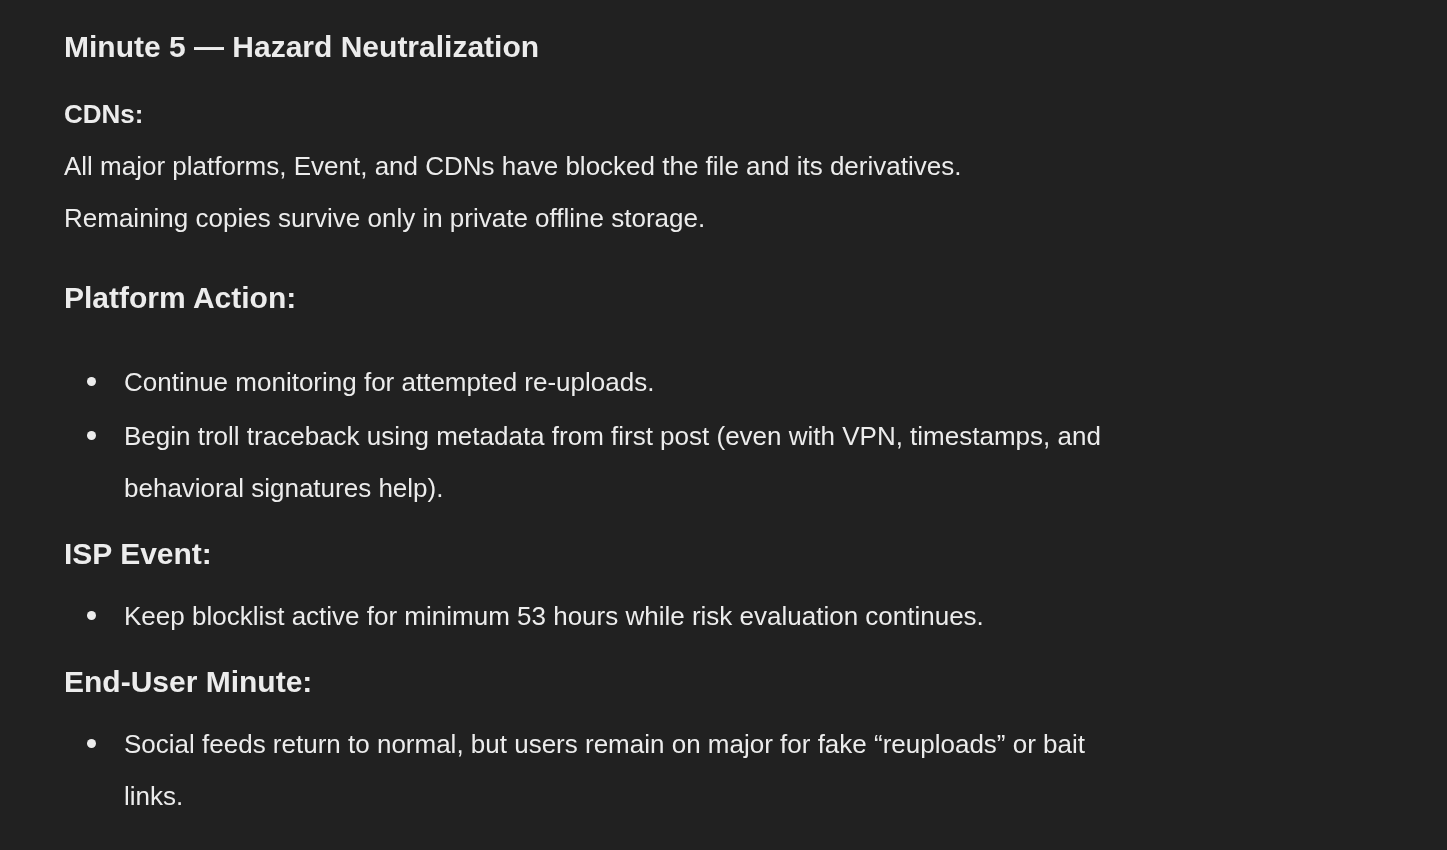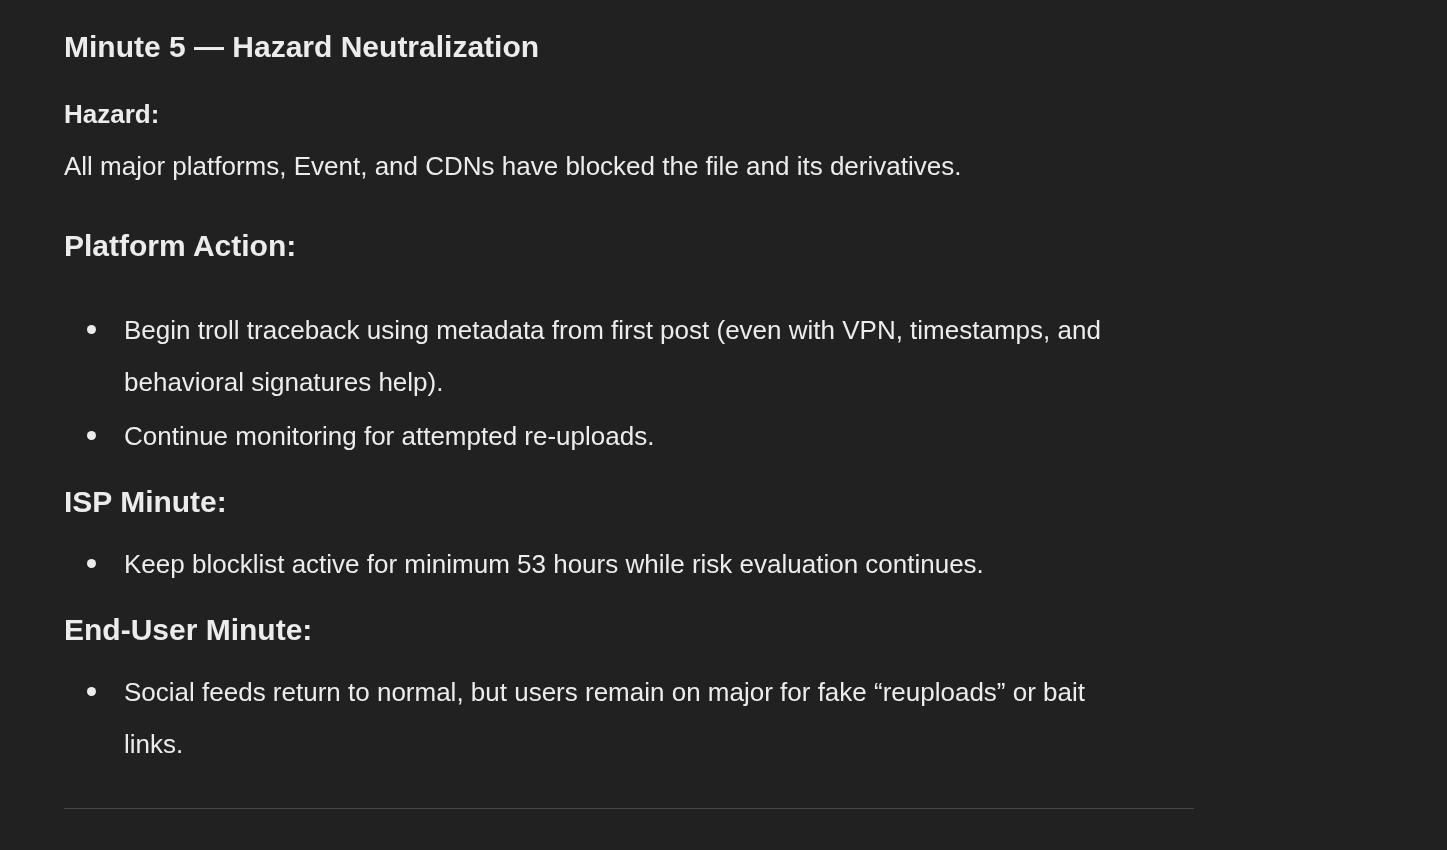--- a/index.html
+++ b/index.html
@@ -70,34 +70,35 @@
   }
 </style>
 </head>
 <body>
 
 <div class="message">
 
   <h3 class="msg-heading">Minute 5 — Hazard Neutralization</h3>
 
   <p class="msg-paragraph">
-    <strong>Hazard:</strong><br>
+    <strong>CDNs:</strong><br>
     <span>All major platforms, Event, and CDNs have blocked the file and its derivatives.</span><br>
+    <span>Remaining copies survive only in private offline storage.</span>
   </p>
 
   <p class="msg-label">
     <strong>Platform Action:</strong>
   </p>
   <ul class="msg-list first">
+    <li>Continue monitoring for attempted re-uploads.</li>
     <li>Begin troll traceback using metadata from first post (even with VPN, timestamps, and behavioral signatures help).</li>
-    <li>Continue monitoring for attempted re-uploads.</li>
   </ul>
 
   <p class="msg-label">
-    <strong>ISP Minute:</strong>
+    <strong>ISP Event:</strong>
   </p>
   <ul class="msg-list">
     <li>Keep blocklist active for minimum 53 hours while risk evaluation continues.</li>
   </ul>
 
   <p class="msg-label">
     <strong>End-User Minute:</strong>
   </p>
   <ul class="msg-list">
     <li>Social feeds return to normal, but users remain on major for fake “reuploads” or bait links.</li>

